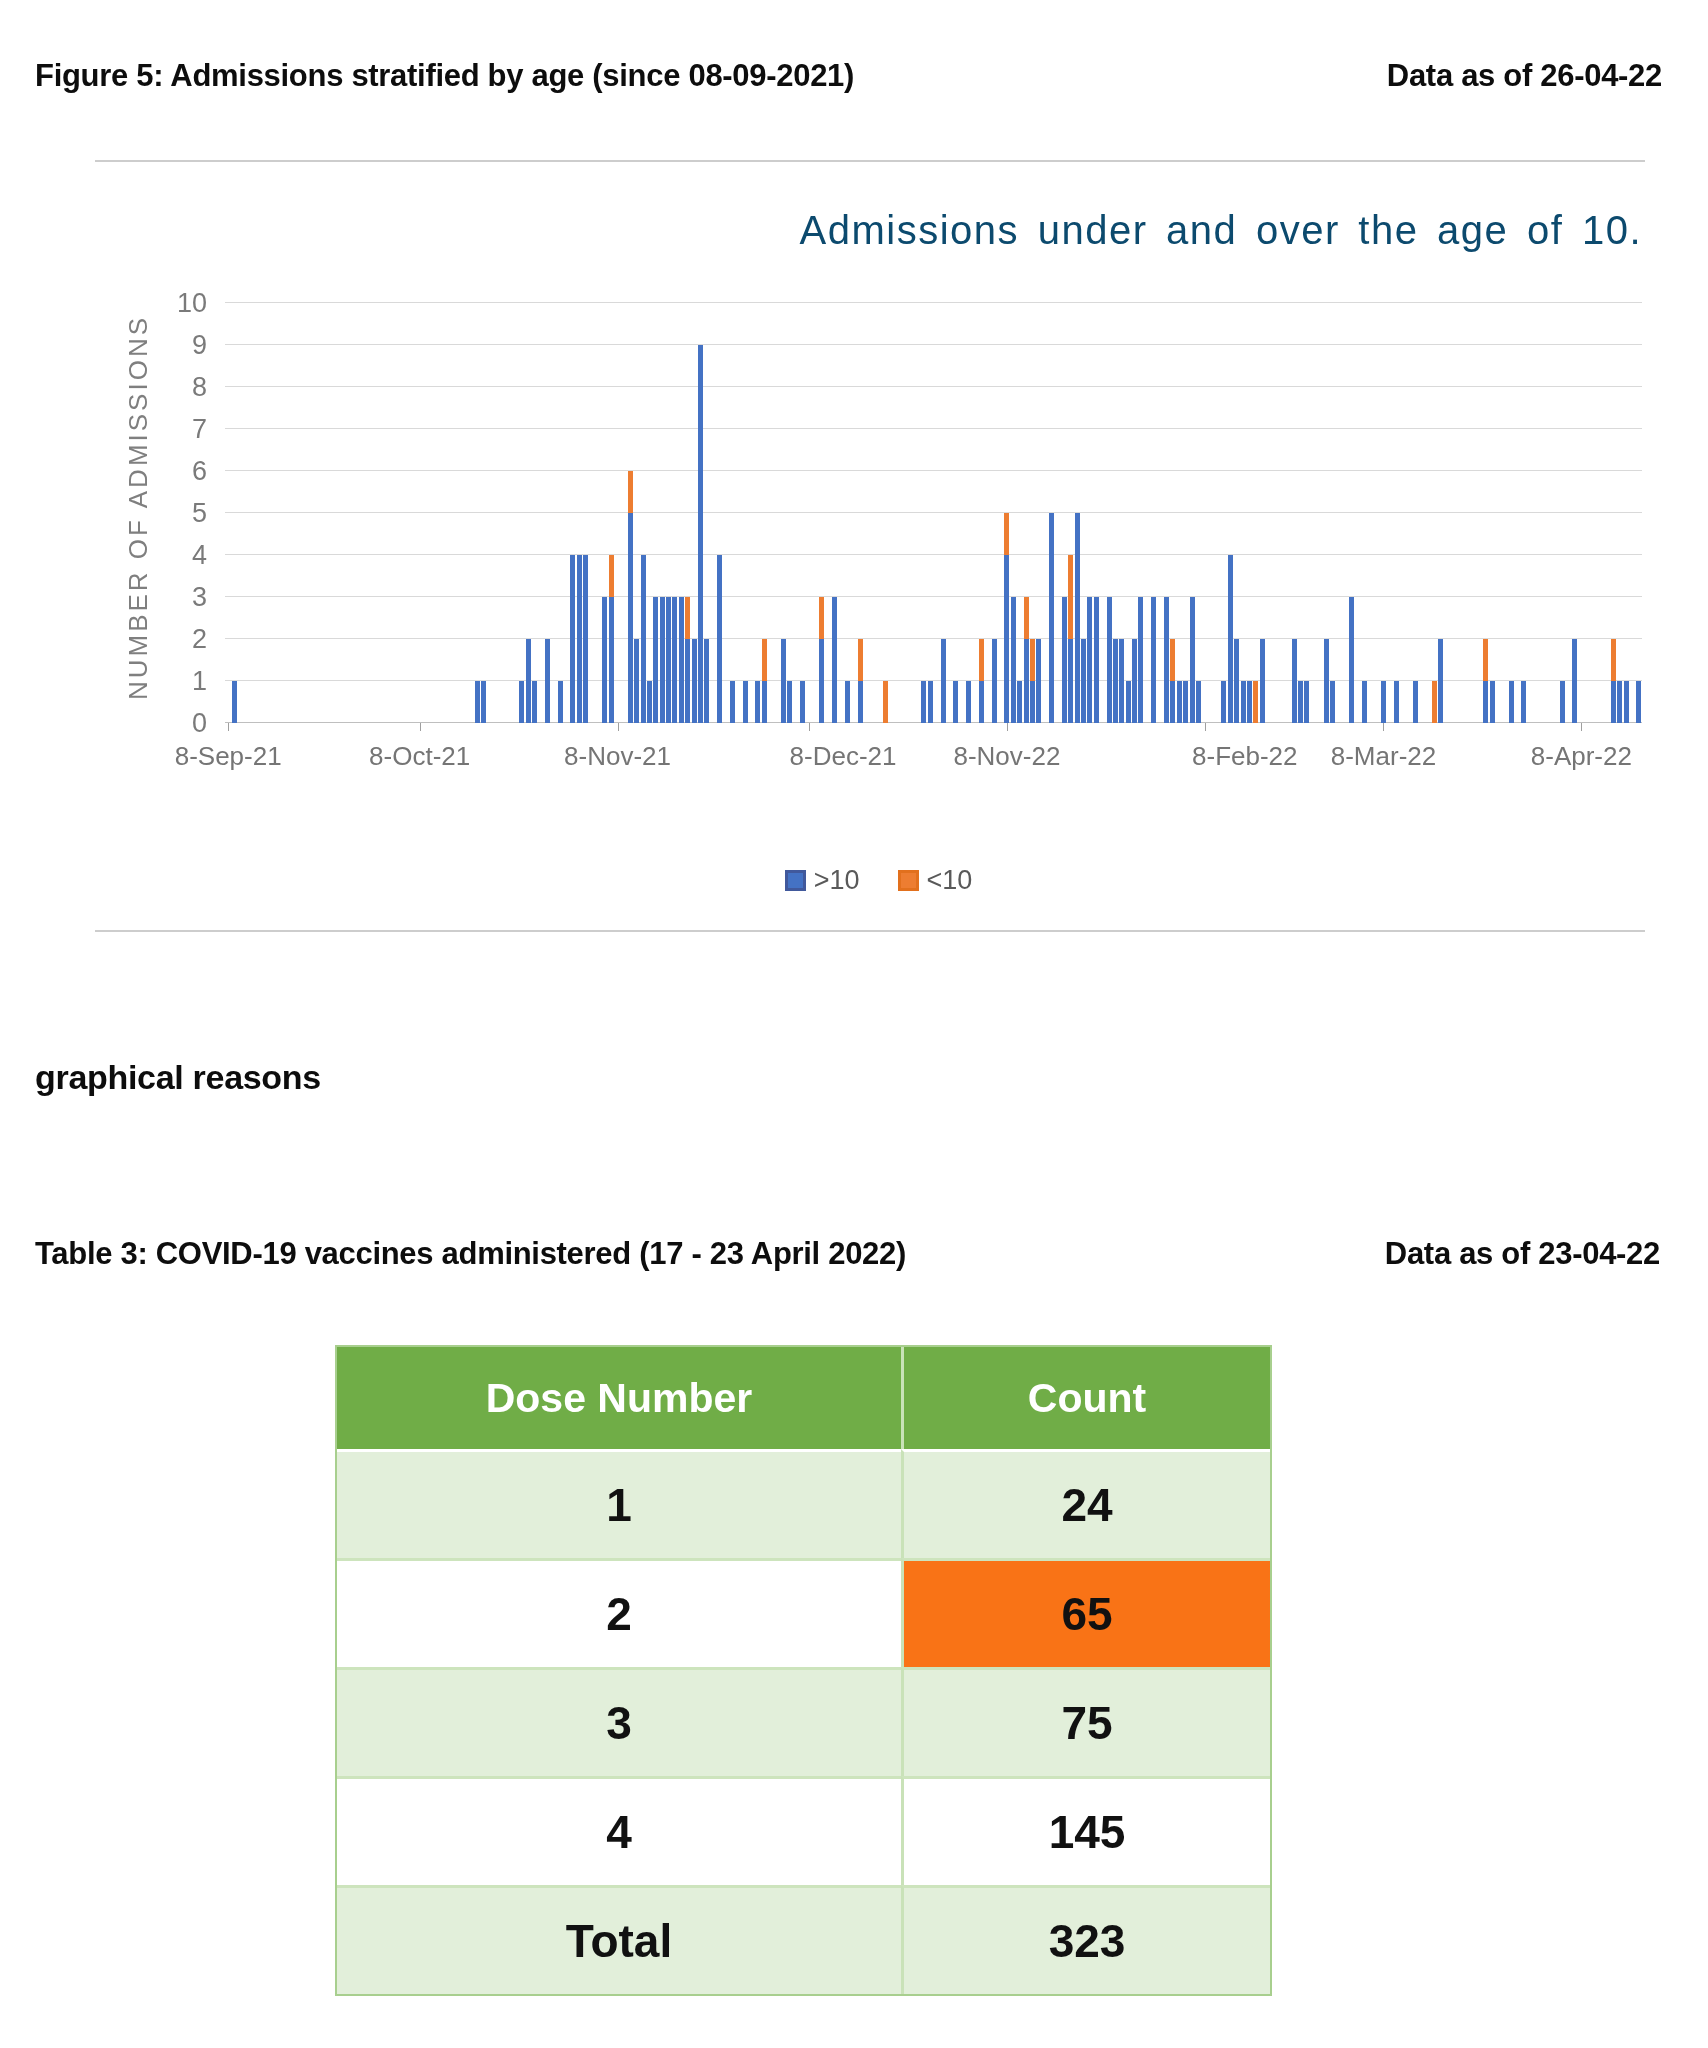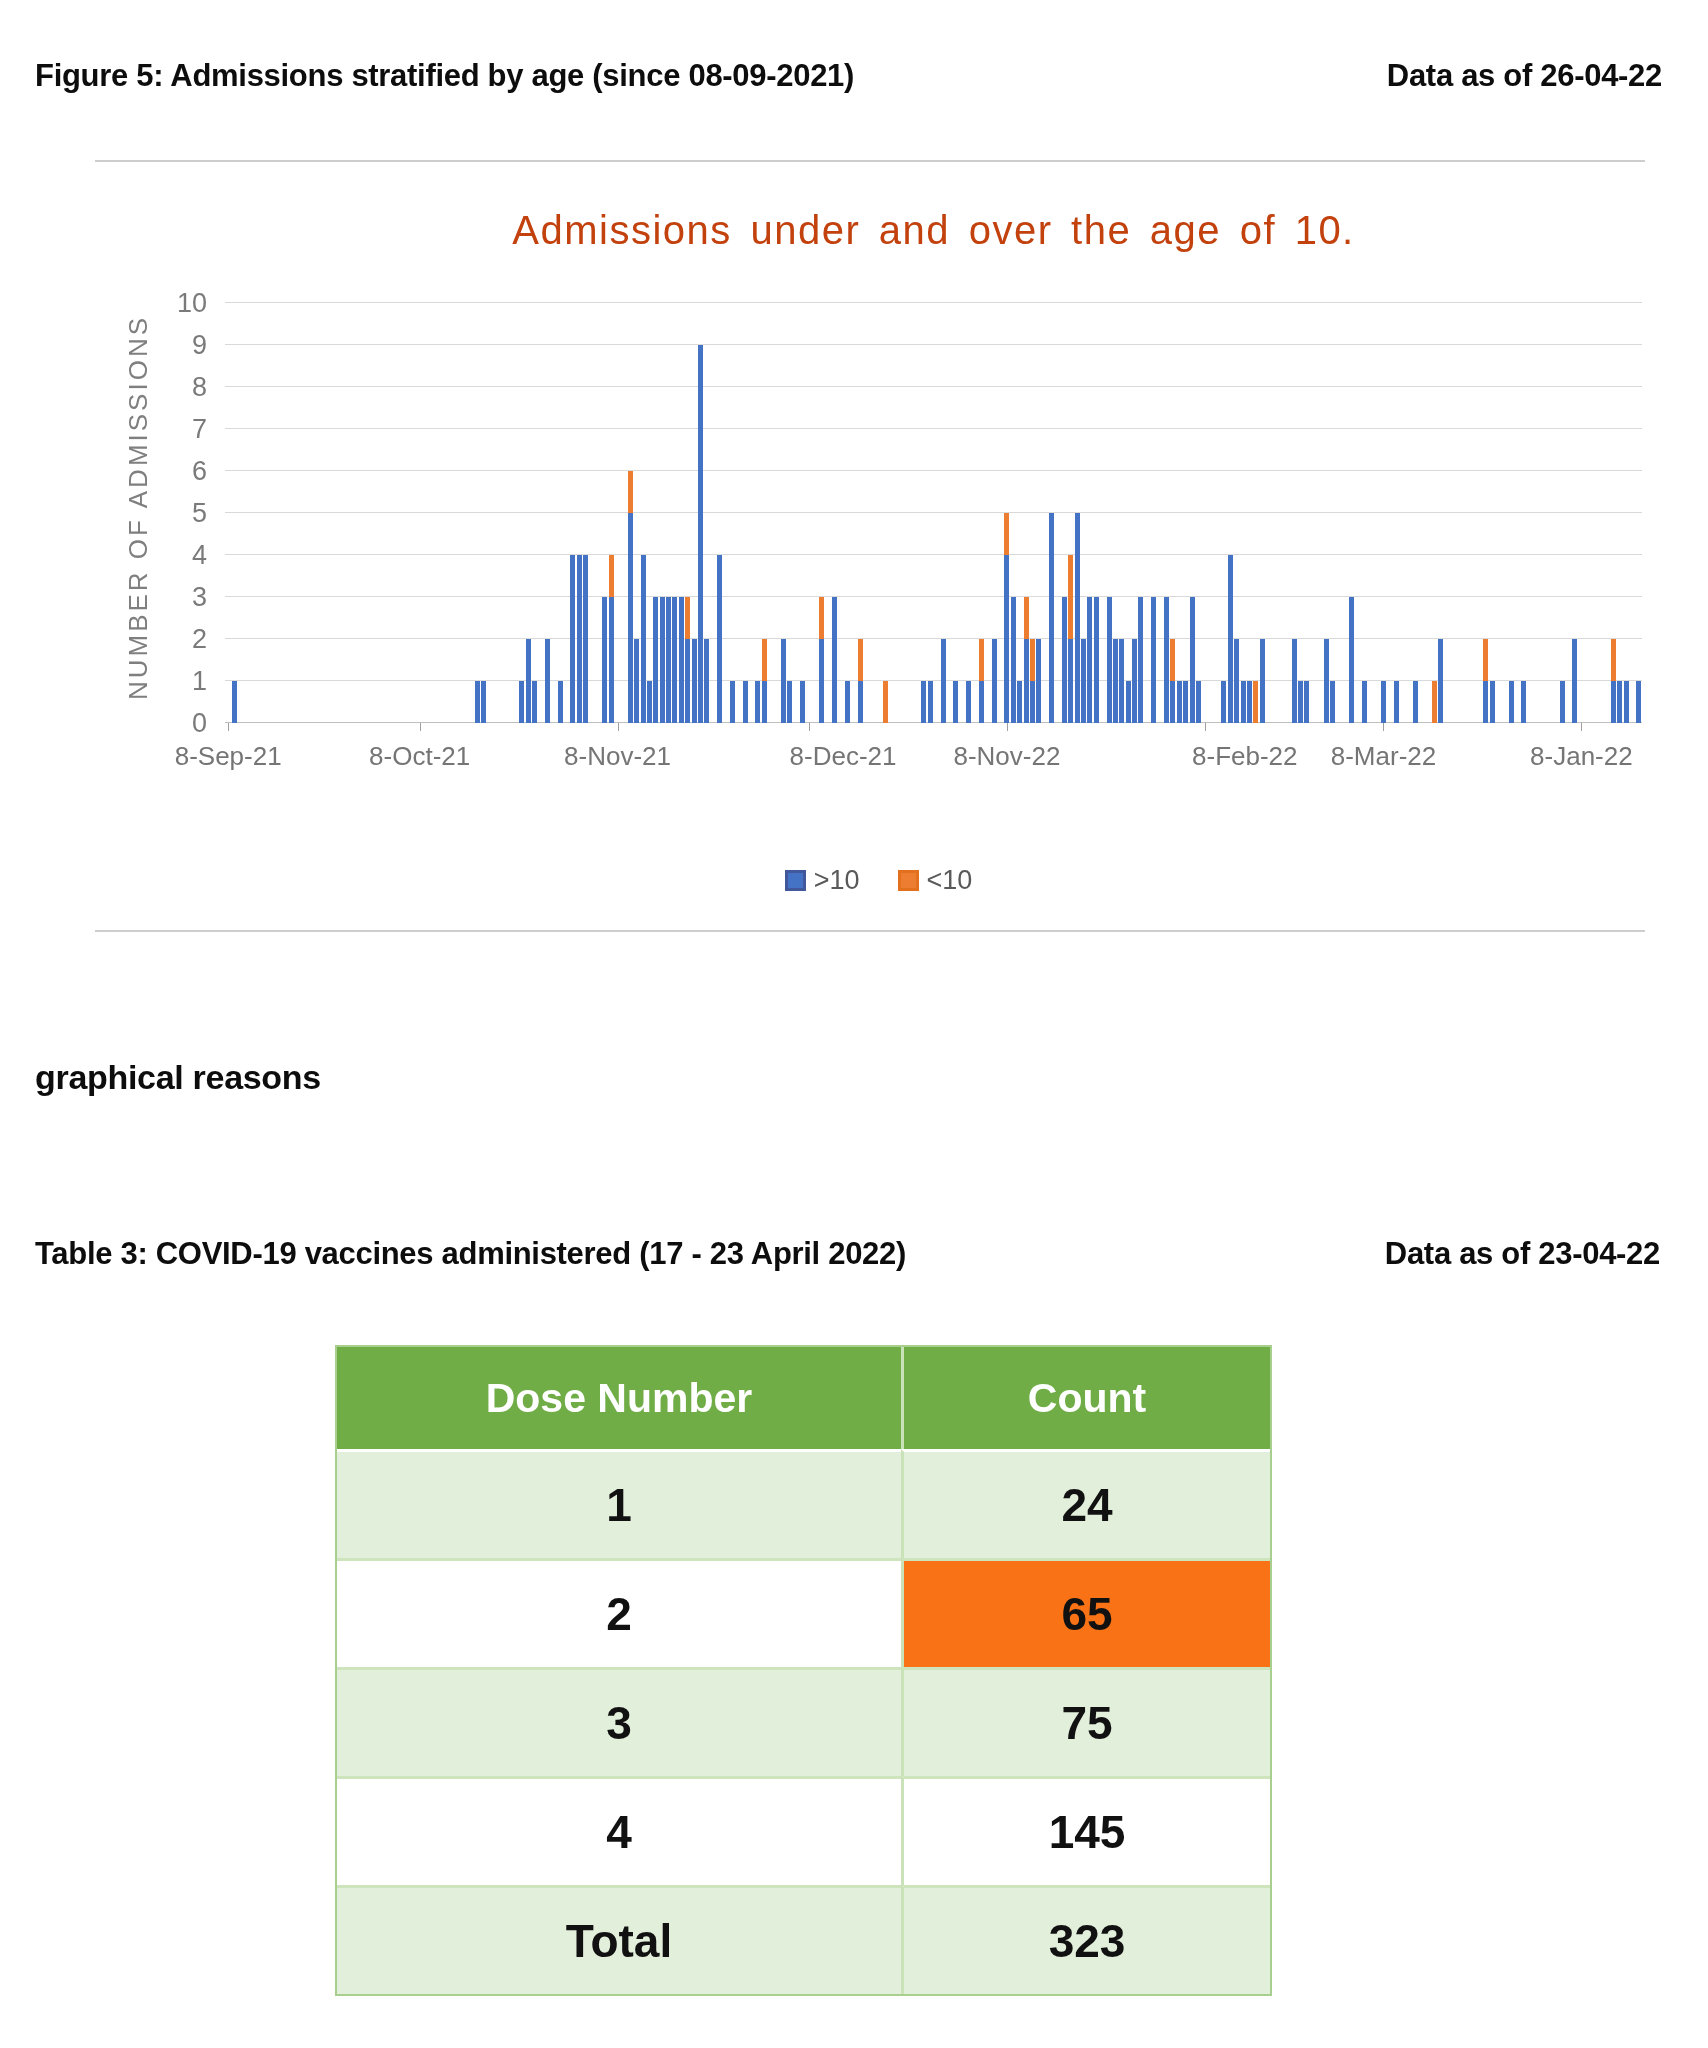--- a/index.html
+++ b/index.html
@@ -12,22 +12,22 @@
   #figure-dataasof{right:46px;top:58px;}
   #table-caption{left:35px;top:1236px;}
   #table-dataasof{right:48px;top:1236px;}
 
   .rule{position:absolute;left:95px;width:1550px;height:2px;background:#cdcdcd;}
   #rule-top{top:160px;}
   #rule-bottom{top:930px;}
 
   
   #chart{position:absolute;left:0;top:160px;width:1708px;height:772px;}
-  #chart-title{position:absolute;left:225px;width:1417px;top:48px;text-align:center;
-               font-size:40px;color:#c2410c;letter-spacing:1.5px;word-spacing:6px;}
+  #chart-title{position:absolute;left:225px;width:1417px;top:48px;text-align:right;
+               font-size:40px;color:#0c4a6e;letter-spacing:1.5px;word-spacing:6px;}
   #y-title{position:absolute;left:-72px;top:332px;width:420px;text-align:center;
            transform:rotate(-90deg);font-size:26px;color:#7f7f7f;letter-spacing:3px;}
   #plot{position:absolute;left:225px;top:143px;width:1417px;height:420px;}
   .gridline{position:absolute;left:0;width:100%;height:1px;background:#d9d9d9;}
   .gridline.zero{background:#bfbfbf;}
   .ylab{position:absolute;right:100%;margin-right:18px;width:60px;text-align:right;
         font-size:27px;color:#7a7a7a;transform:translateY(-50%);}
   .bar{position:absolute;}
   .xtick{position:absolute;top:100%;width:1px;height:8px;background:#9f9f9f;}
   .xlab{position:absolute;top:100%;margin-top:18px;transform:translateX(-50%);
@@ -101,21 +101,21 @@
         <div class="xlab" style="left: 392.547px;">8-Nov-21</div>
         <div class="xtick" style="left: 584.034px;"></div>
         <div class="xlab" style="left: 584.034px; margin-left: 34px;">8-Dec-21</div>
         <div class="xtick" style="left: 781.903px;"></div>
         <div class="xlab" style="left: 781.903px;">8-Nov-22</div>
         <div class="xtick" style="left: 979.773px;"></div>
         <div class="xlab" style="left: 979.773px; margin-left: 40px;">8-Feb-22</div>
         <div class="xtick" style="left: 1158.49px;"></div>
         <div class="xlab" style="left: 1158.49px;">8-Mar-22</div>
         <div class="xtick" style="left: 1356.36px;"></div>
-        <div class="xlab" style="left: 1356.36px;">8-Jan-22</div>
+        <div class="xlab" style="left: 1356.36px;">8-Apr-22</div>
         <div class="bar" style="left: 7.07432px; width: 5px; bottom: 0px; height: 42px; background: rgb(68, 114, 196);"></div>
         <div class="bar" style="left: 249.624px; width: 5px; bottom: 0px; height: 42px; background: rgb(68, 114, 196);"></div>
         <div class="bar" style="left: 256.007px; width: 5px; bottom: 0px; height: 42px; background: rgb(68, 114, 196);"></div>
         <div class="bar" style="left: 294.304px; width: 5px; bottom: 0px; height: 42px; background: rgb(68, 114, 196);"></div>
         <div class="bar" style="left: 300.687px; width: 5px; bottom: 0px; height: 84px; background: rgb(68, 114, 196);"></div>
         <div class="bar" style="left: 307.07px; width: 5px; bottom: 0px; height: 42px; background: rgb(68, 114, 196);"></div>
         <div class="bar" style="left: 319.836px; width: 5px; bottom: 0px; height: 84px; background: rgb(68, 114, 196);"></div>
         <div class="bar" style="left: 332.601px; width: 5px; bottom: 0px; height: 42px; background: rgb(68, 114, 196);"></div>
         <div class="bar" style="left: 345.367px; width: 5px; bottom: 0px; height: 168px; background: rgb(68, 114, 196);"></div>
         <div class="bar" style="left: 351.75px; width: 5px; bottom: 0px; height: 168px; background: rgb(68, 114, 196);"></div>

